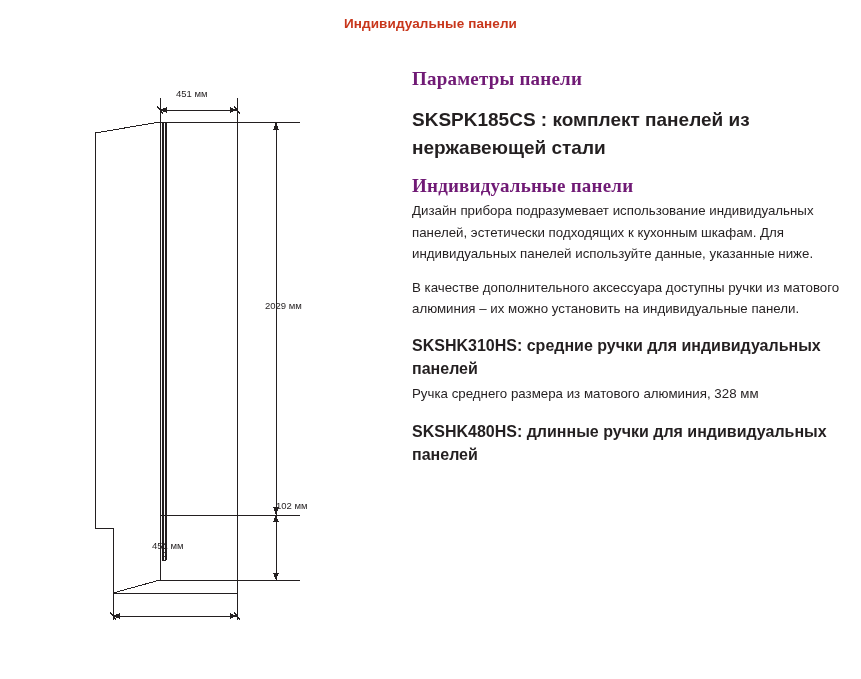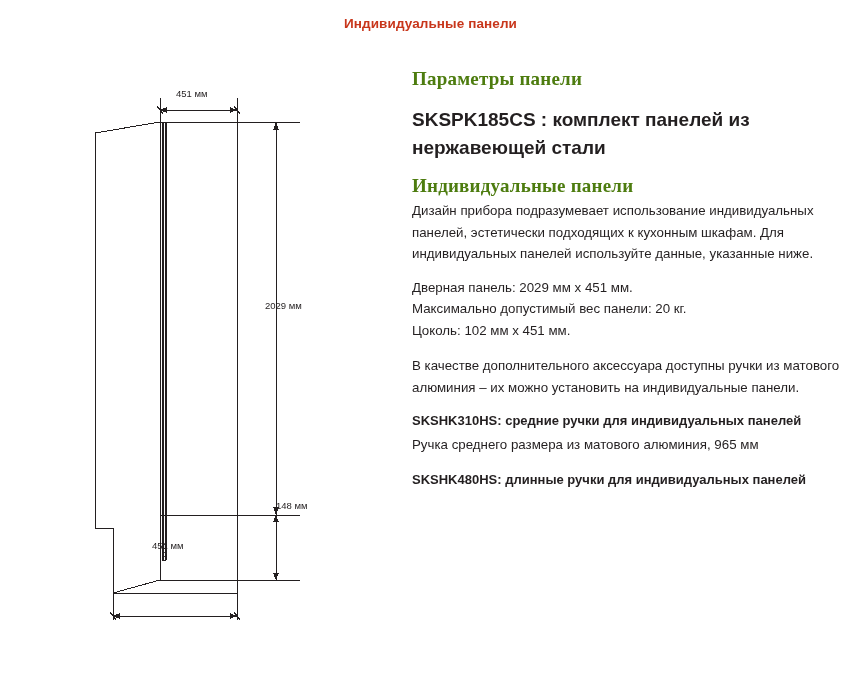--- a/index.html
+++ b/index.html
@@ -48,21 +48,21 @@
   }
 
   
   .textcol {
     position: absolute;
     left: 412px;
     top: 68px;
     width: 430px;
   }
   .h-red {
-    color: #4d7c0f;
+    color: #701a75;
     font-family: "Liberation Serif", serif;
     font-weight: bold;
     font-size: 19px;
     margin: 0 0 7px 0;
     letter-spacing: 0.2px;
   }
   .h-red.second {
     margin-top: 14px;
     margin-bottom: 3px;
   }
@@ -83,21 +83,21 @@
   .spec-line {
     font-size: 13.3px;
     line-height: 1.62;
     margin: 0;
   }
   .spec-block {
     margin: 0 0 14px 0;
   }
   .handle-head {
     font-weight: bold;
-    font-size: 13px;
+    font-size: 16px;
     margin: 0 0 4px 0;
     line-height: 1.45;
   }
   .handle-desc {
     font-size: 13.3px;
     line-height: 1.5;
     margin: 0 0 16px 0;
   }
 </style>
 </head>
@@ -165,38 +165,33 @@
       <line x1="113" y1="556" x2="237" y2="556"></line>
       <path d="M113 556 L120 553 L120 559 Z" fill="#231f20" stroke="none"></path>
       <path d="M237 556 L230 553 L230 559 Z" fill="#231f20" stroke="none"></path>
       <line x1="110" y1="552" x2="116" y2="560"></line>
       <line x1="234" y1="552" x2="240" y2="560"></line>
     </g>
   </svg>
 
   <div class="dim-label" style="left:176px; top:28px;">451 мм</div>
   <div class="dim-label" style="left:265px; top:240px;text-align:center;">2029 мм</div>
-  <div class="dim-label" style="left:276px; top:440px;">148 мм</div>
+  <div class="dim-label" style="left:276px; top:440px;">102 мм</div>
   <div class="dim-label" style="left:152px; top:480px;">451 мм</div>
 </div>
 
 <div class="textcol">
 
   <h2 class="h-red">Параметры панели</h2>
   <div class="bold-line">SKSPK185CS : комплект панелей из нержавеющей стали</div>
 
   <h2 class="h-red second">Индивидуальные панели</h2>
   <p class="body tight">Дизайн прибора подразумевает использование индивидуальных панелей, эстетически подходящих к кухонным шкафам. Для индивидуальных панелей используйте данные, указанные ниже.</p>
 
-  <div class="spec-block">
-    <div class="spec-line">Дверная панель: 2029 мм x 451 мм.</div>
-    <div class="spec-line">Максимально допустимый вес панели: 20 кг.</div>
-    <div class="spec-line">Цоколь: 102 мм x 451 мм.</div>
-  </div>
 
   <p class="body">В качестве дополнительного аксессуара доступны ручки из матового алюминия – их можно установить на индивидуальные панели.</p>
 
   <div class="handle-head">SKSHK310HS: средние ручки для индивидуальных панелей</div>
-  <div class="handle-desc">Ручка среднего размера из матового алюминия, 965 мм</div>
+  <div class="handle-desc">Ручка среднего размера из матового алюминия, 328 мм</div>
 
   <div class="handle-head">SKSHK480HS: длинные ручки для индивидуальных панелей</div>
 
 </div>
 
 </body></html>

